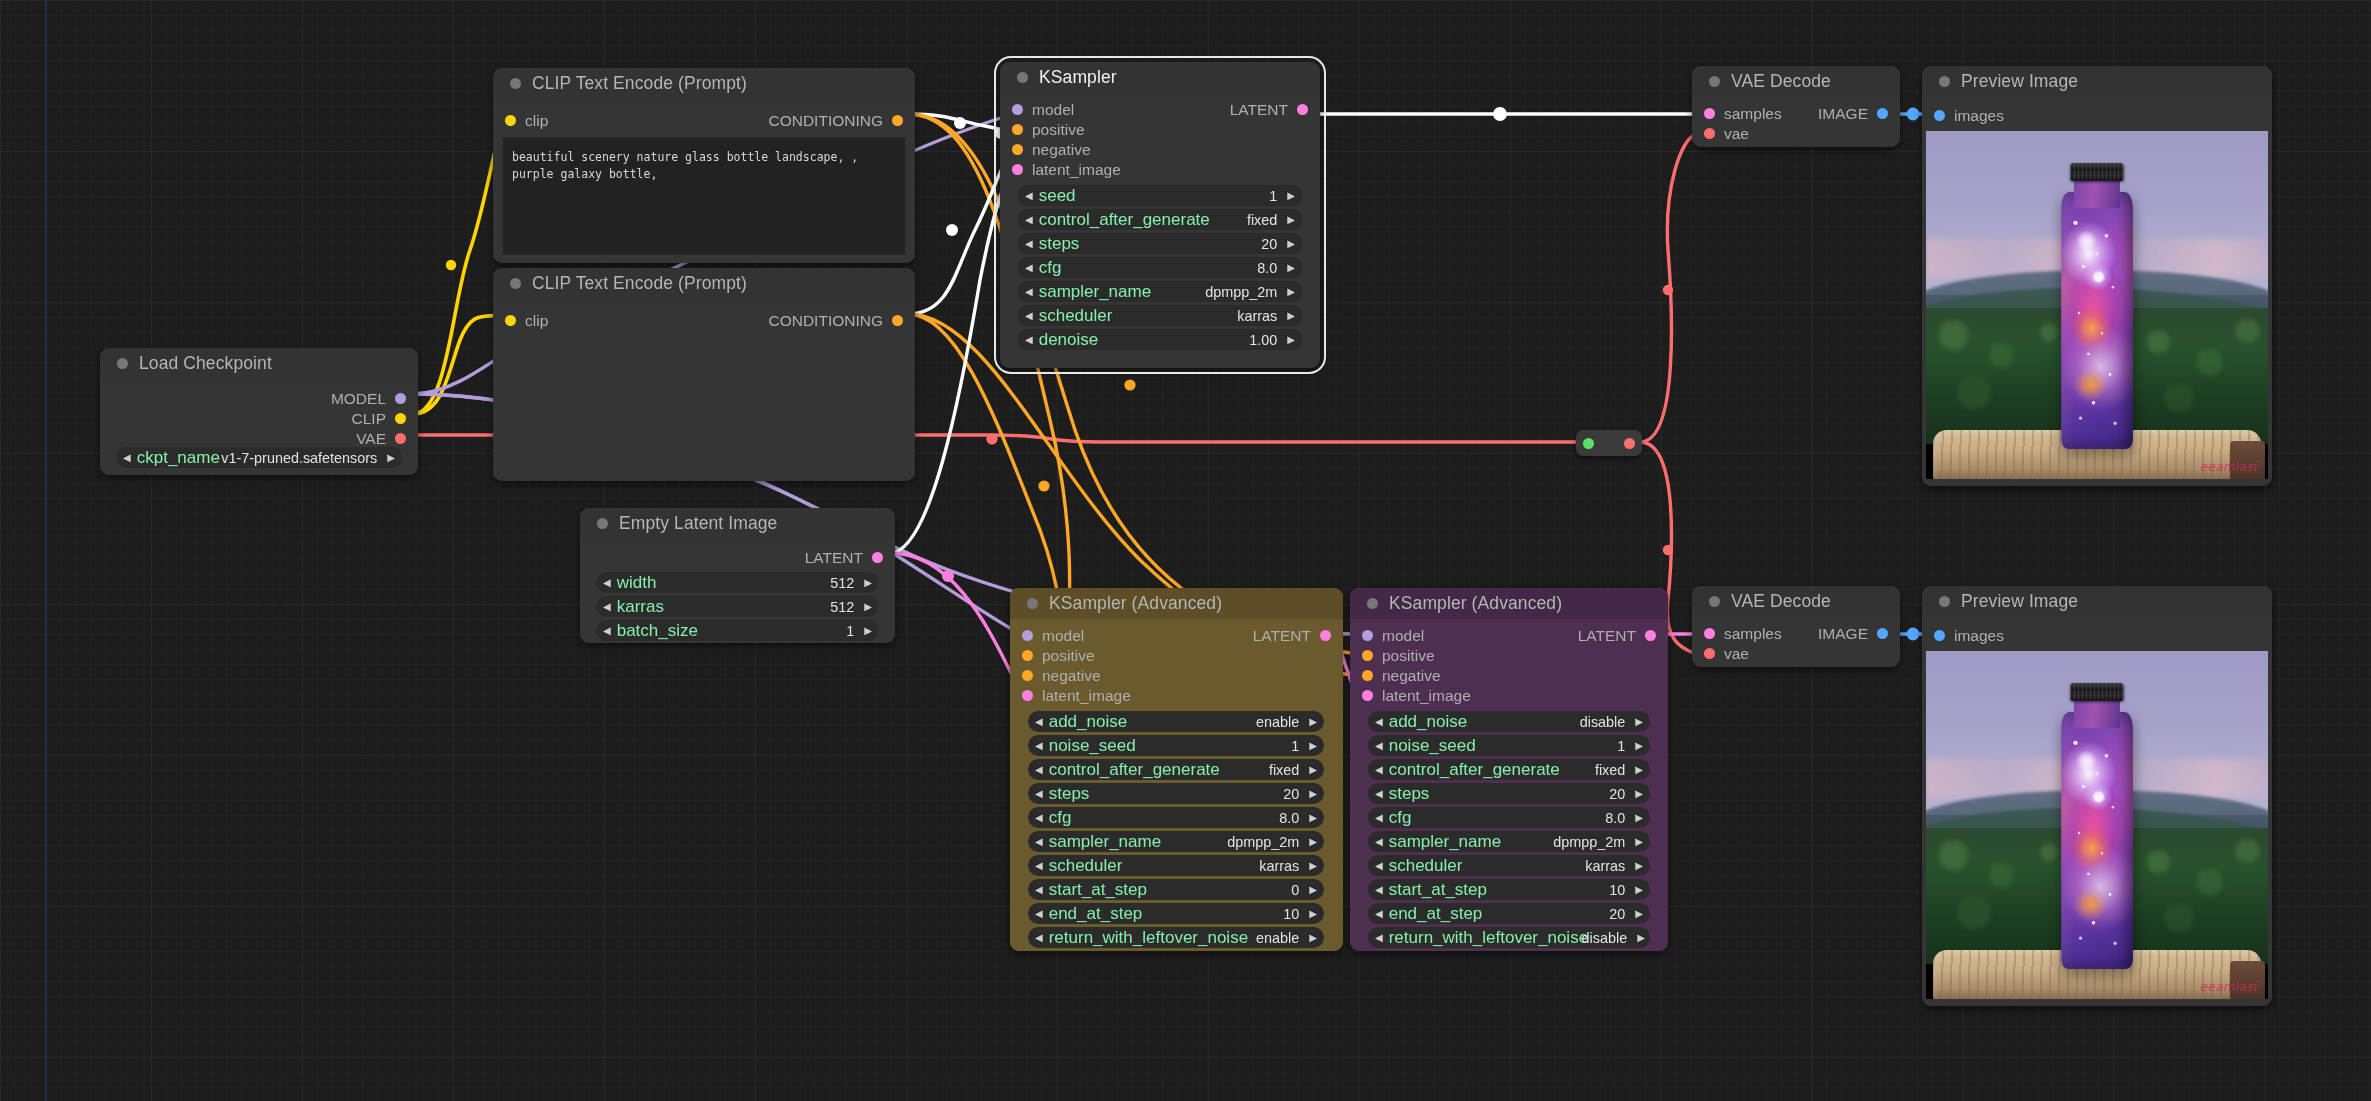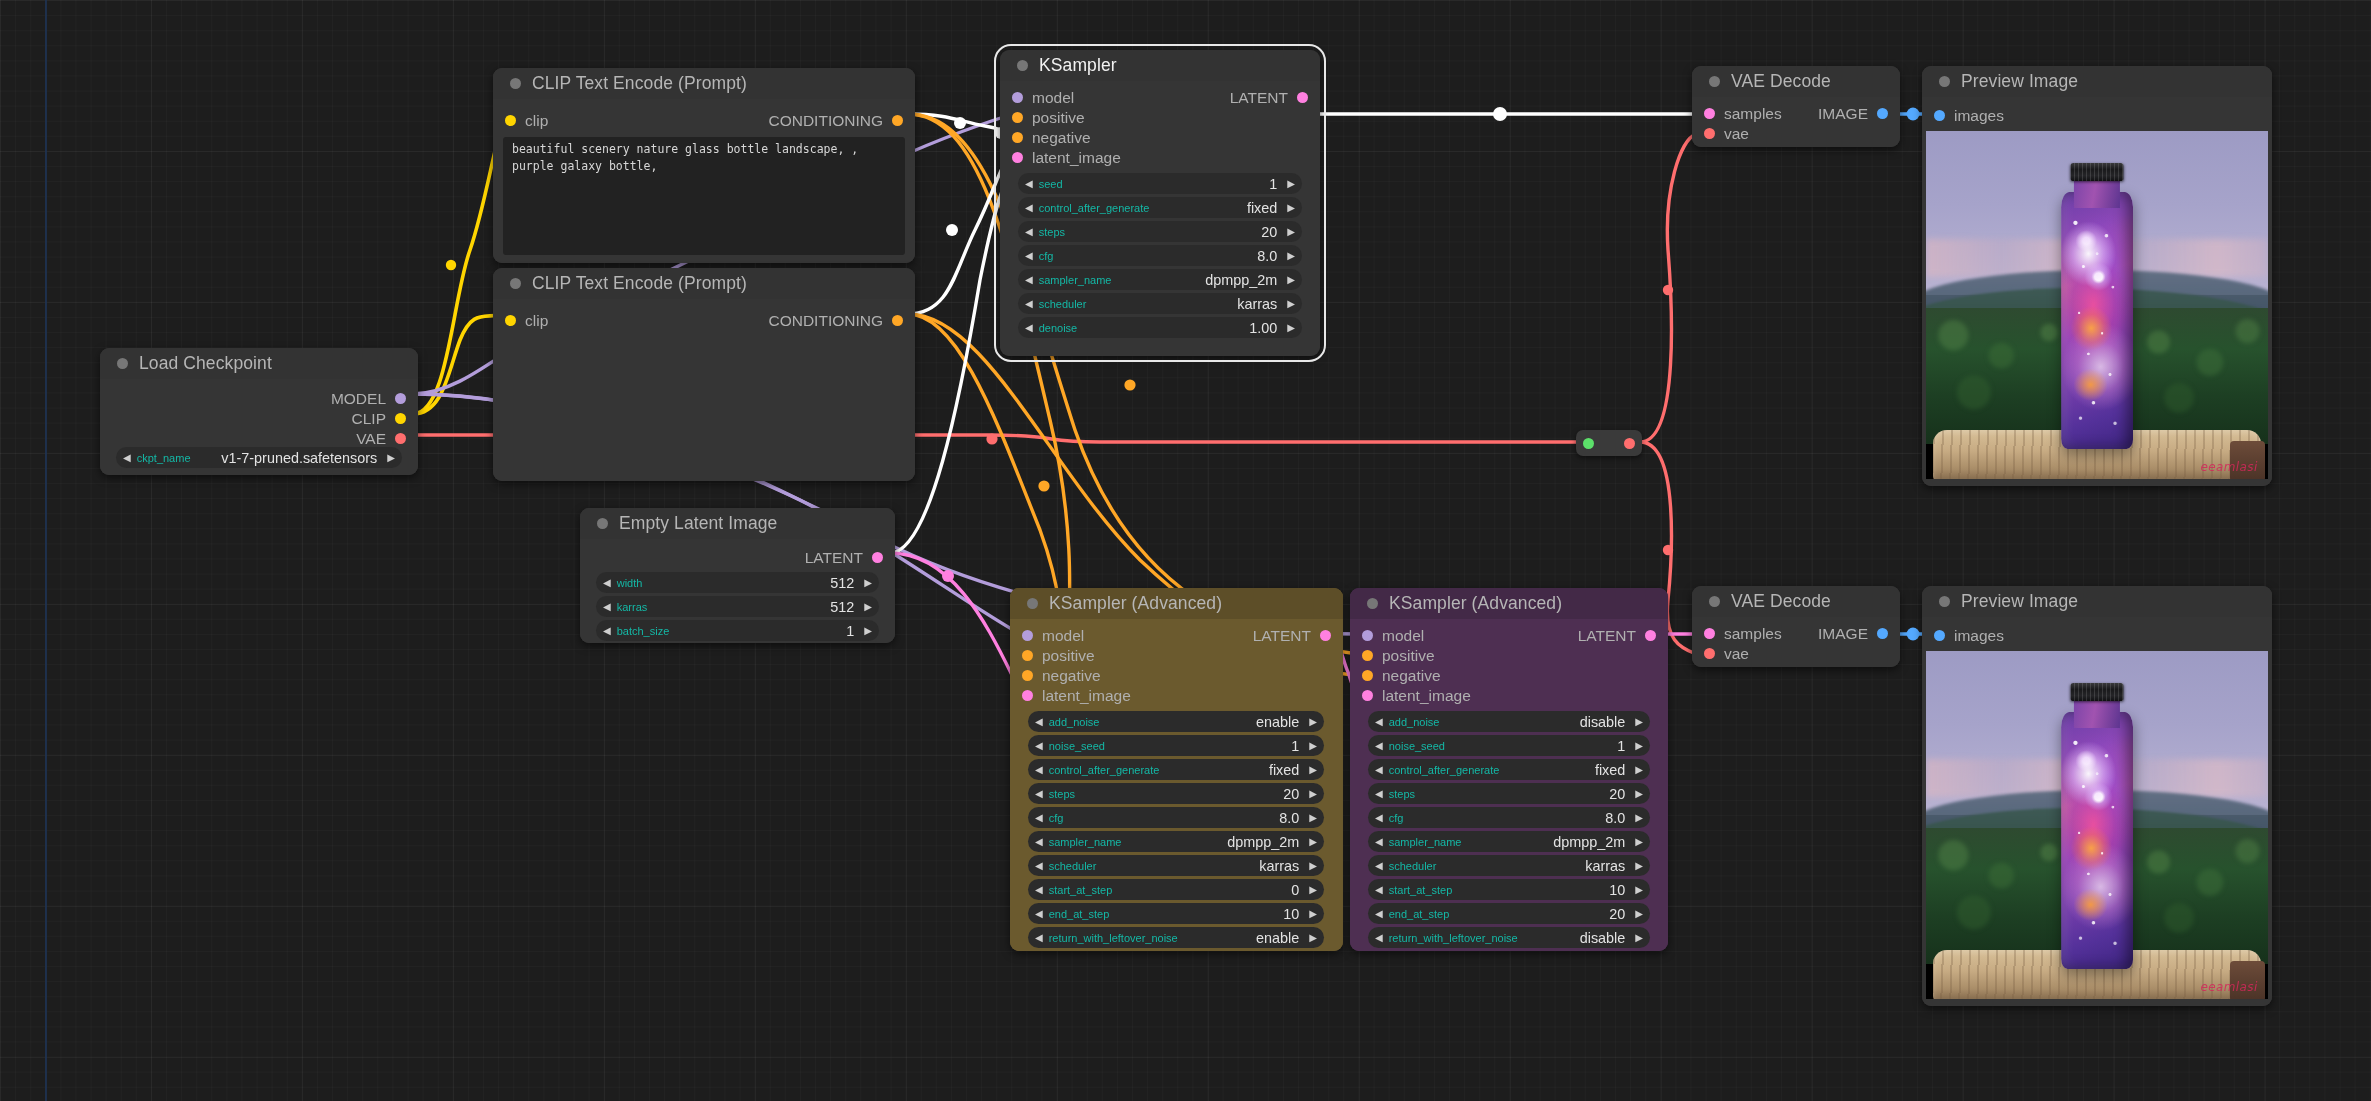--- a/index.html
+++ b/index.html
@@ -50,30 +50,30 @@
   .c-cond{background:#ffa726;}
   .c-latent{background:#ff80e0;}
   .c-clip{background:#ffd500;}
   .c-vae{background:#ff6e6e;}
   .c-image{background:#54a9ff;}
 
   
   .w{position:absolute;height:21px;border-radius:11px;background:#2b2b2b;
      display:flex;align-items:center;justify-content:space-between;
      padding:0 7px;box-sizing:border-box;}
-  .w .lbl{font-size:11px;color:#14b8a6;white-space:nowrap;}
+  .w .lbl{font-size:17px;color:#86efac;white-space:nowrap;}
   .w .val{font-size:14.4px;color:#e3e3e3;white-space:nowrap;margin-right:3px;}
   .w .arr{color:#cfcfcf;font-size:10px;line-height:1;flex:none;}
   .w .lwrap{display:flex;align-items:center;gap:6px;min-width:0;}
   .w .rwrap{display:flex;align-items:center;gap:7px;min-width:0;}
 
   
   .ta{position:absolute;background:#222;border-radius:3px;
       color:#d8d8d8;font-family:"DejaVu Sans Mono",monospace;
-      font-size:11.5px;line-height:1.5;padding:4px 9px;box-sizing:border-box;
+      font-size:11.5px;line-height:1.5;padding:12px 9px;box-sizing:border-box;
       white-space:pre-wrap;overflow:hidden;}
 
   
   .imgw{position:absolute;overflow:hidden;background:#000;}
 
   
   .reroute{position:absolute;height:26px;border-radius:7px;background:#3a3a3a;
      display:flex;align-items:center;justify-content:space-between;padding:0 7px;
      box-sizing:border-box;box-shadow:0 2px 5px rgba(0,0,0,.5);}
   .reroute .d{width:11px;height:11px;border-radius:50%;}
@@ -283,21 +283,21 @@
           <span class="lbl">ckpt_name</span>
         </div>
         <div class="rwrap">
           <span class="val">v1-7-pruned.safetensors</span>
           <span class="arr">▶</span>
         </div>
       </div>
     </div>
   </div>
 
-  <div class="node sel" style="left:1000px;top:50px;width:320px;height:306px;">
+  <div class="node sel" style="left:1000px;top:62px;width:320px;height:306px;">
     <div class="title">
       <span class="tdot"></span>
       <span>KSampler</span>
     </div>
     <div class="body" style="height:275px;">
       <div class="port in" style="top:9px;">
         <span class="dot c-model"></span>
         <span>model</span>
       </div>
       <div class="port in" style="top:29px;">

